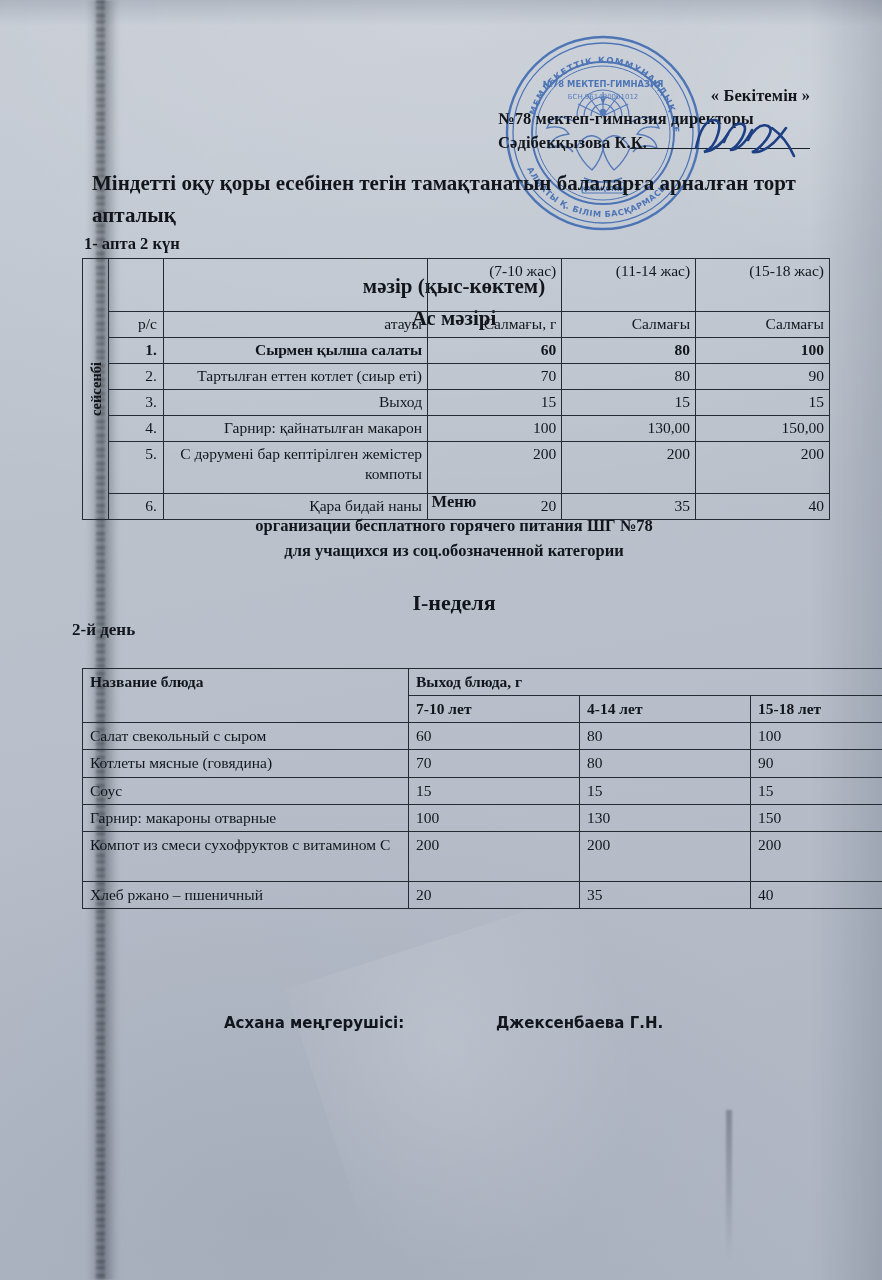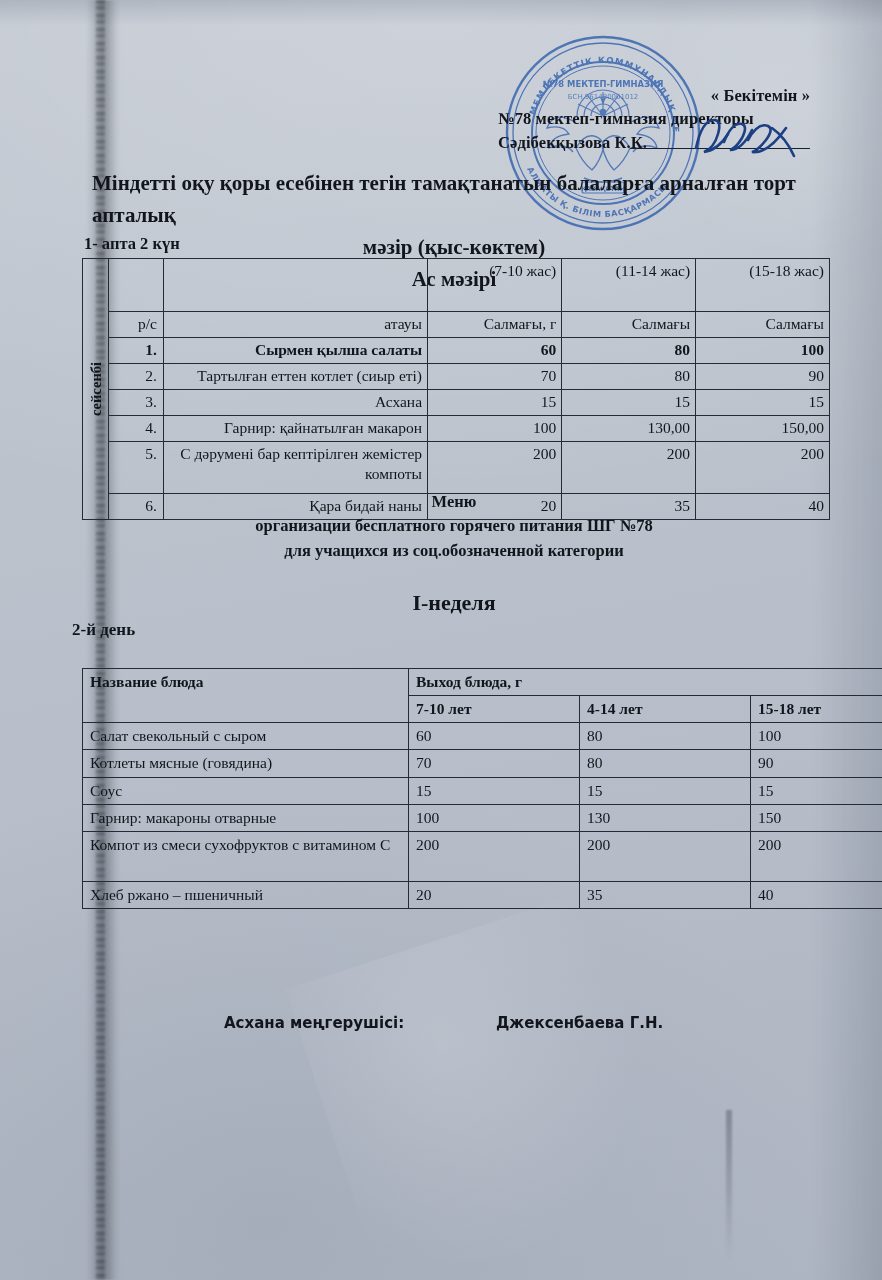--- a/index.html
+++ b/index.html
@@ -94,21 +94,21 @@
     position:absolute;left:496px;top:26px;width:214px;height:214px;
     opacity:.80;
   }
 
   
   .kz-title{
     position:absolute;left:92px;top:168px;width:724px;
     text-align:center;font-weight:bold;font-size:21px;line-height:1.52;
   }
   .kz-title .l1{display:block;text-align:left;}
-  .kz-title .l2{display:block;}
+  .kz-title .l2{display:block;margin-top:39px;}
   .kz-title .l3{display:block;}
 
   .kz-week{
     position:absolute;left:84px;top:234px;
     font-weight:bold;font-size:16.5px;
   }
 
   
   table{border-collapse:collapse;}
   .tbl1{
@@ -302,21 +302,21 @@
     </tr>
     <tr class="rowh">
       <td class="c-num">2.</td>
       <td>Тартылған еттен котлет (сиыр еті)</td>
       <td>70</td>
       <td>80</td>
       <td>90</td>
     </tr>
     <tr class="rowh">
       <td class="c-num">3.</td>
-      <td>Асхана</td>
+      <td>Выход</td>
       <td>15</td>
       <td>15</td>
       <td>15</td>
     </tr>
     <tr class="rowh">
       <td class="c-num">4.</td>
       <td>Гарнир: қайнатылған макарон</td>
       <td>100</td>
       <td>130,00</td>
       <td>150,00</td>

